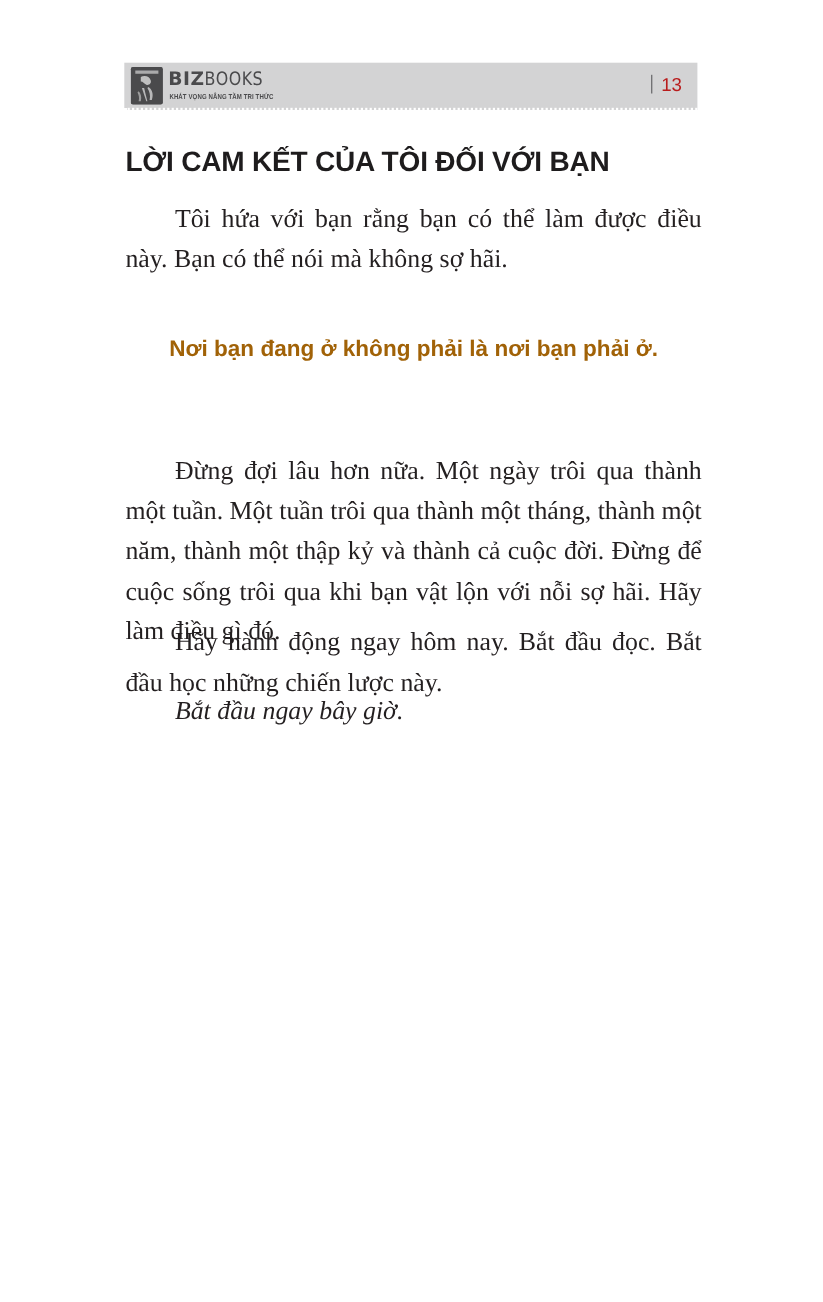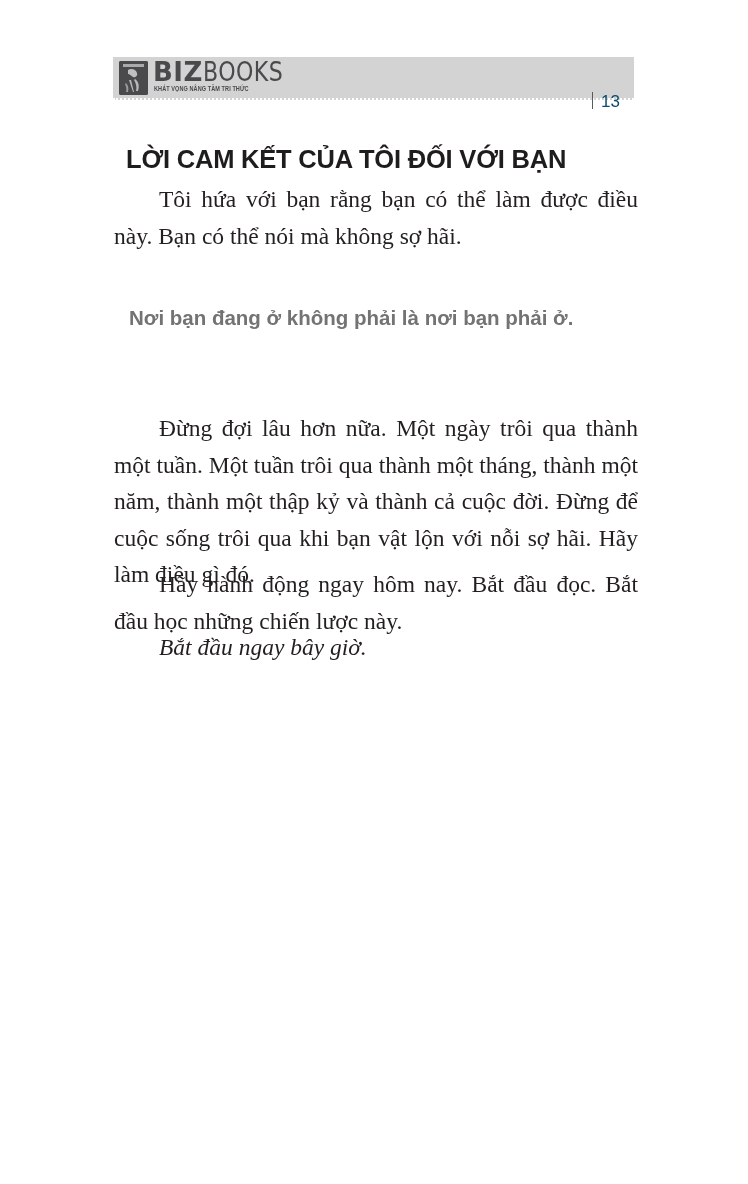--- a/index.html
+++ b/index.html
@@ -33,21 +33,21 @@
       background: #4a4a4c;
       border-radius: 2px;
       overflow: hidden;
     }
     .logo-mark svg { display: block; }
     .logo-word {
       position: absolute;
       left: 40px;
       top: 3px;
       font-family: "DejaVu Sans", sans-serif;
-      font-size: 26px;
+      font-size: 17px;
       letter-spacing: 0.5px;
       color: #4a4a4c;
       line-height: 24px;
       white-space: nowrap;
     }
     .logo-word .biz { font-weight: bold; }
     .logo-word .books { font-weight: normal; font-family: "DejaVu Sans", sans-serif; transform: scaleX(0.85); display: inline-block; transform-origin: left; }
     .logo-tagline {
       position: absolute;
       left: 41px;
@@ -60,24 +60,23 @@
       white-space: nowrap;
       transform: scaleX(0.85);
       transform-origin: left;
     }
     .page-num {
       position: absolute;
       right: 14px;
       top: 11px;
       font-family: "Liberation Sans", sans-serif;
       font-size: 17px;
-      color: #0c4a6e;
+      color: #b91c1c;
       line-height: 20px;
       white-space: nowrap;
-      margin-top: 24px;
     }
     .page-num .sep {
       display: inline-block;
       width: 1.5px;
       height: 17px;
       background: #5a5a5c;
       vertical-align: -2px;
       margin-right: 8px;
     }
     .chapter-title {
@@ -99,29 +98,29 @@
       font-family: "Liberation Serif", serif;
       font-size: 23.5px;
       line-height: 36.5px;
       color: #231f20;
       margin: 0;
       text-align: justify;
     }
     .body-text.indent { text-indent: 45px; }
     .callout {
       position: absolute;
-      left: 129px;
+      left: 114px;
       width: 524px;
       top: 300px;
-      text-align: left;
+      text-align: center;
       font-family: "Liberation Sans", sans-serif;
       font-weight: bold;
       font-size: 20.5px;
       line-height: 36px;
-      color: #737373;
+      color: #a16207;
       white-space: nowrap;
     }
   </style>
 </head>
 <body>
 
 <div class="header-band">
   <div class="logo-mark">
     <svg width="29" height="34" viewBox="0 0 29 34">
       <rect x="0" y="0" width="29" height="34" fill="#4a4a4c"></rect>
@@ -130,21 +129,21 @@
       <path d="M10 19 L14 31 L15 31 L12 19 Z" fill="#d3d3d4" opacity="0.8"></path>
       <path d="M16 18 C19 20,21 24,19 30 L17 30 C18 26,17 22,15 19 Z" fill="#d3d3d4" opacity="0.8"></path>
       <path d="M7 22 C9 24,10 27,9 31 L7 31 C8 28,7 25,6 23 Z" fill="#d3d3d4" opacity="0.6"></path>
     </svg>
   </div>
   <div class="logo-word"><span class="biz">BIZ</span><span class="books">BOOKS</span></div>
   <div class="logo-tagline">KHÁT VỌNG NÂNG TẦM TRI THỨC</div>
   <div class="page-num"><span class="sep"></span><span>13</span></div>
 </div>
 
-<h1 class="chapter-title" style="margin:12px;text-align:right;">LỜI CAM KẾT CỦA TÔI ĐỐI VỚI BẠN</h1>
+<h1 class="chapter-title" style="margin:0;text-align:right;">LỜI CAM KẾT CỦA TÔI ĐỐI VỚI BẠN</h1>
 
 <p class="body-text indent" style="top:181px;">Tôi hứa với bạn rằng bạn có thể làm được điều này. Bạn có thể nói mà không sợ hãi.</p>
 
 <div class="callout">Nơi bạn đang ở không phải là nơi bạn phải ở.</div>
 
 <p class="body-text indent" style="top:366px;margin-top:44px;">Đừng đợi lâu hơn nữa. Một ngày trôi qua thành một tuần. Một tuần trôi qua thành một tháng, thành một năm, thành một thập kỷ và thành cả cuộc đời. Đừng để cuộc sống trôi qua khi bạn vật lộn với nỗi sợ hãi. Hãy làm điều gì đó.</p>
 
 <p class="body-text indent" style="top:566px;">Hãy hành động ngay hôm nay. Bắt đầu đọc. Bắt đầu học những chiến lược này.</p>
 
 <p class="body-text indent" style="top:629px;font-style:italic;">Bắt đầu ngay bây giờ.</p>

